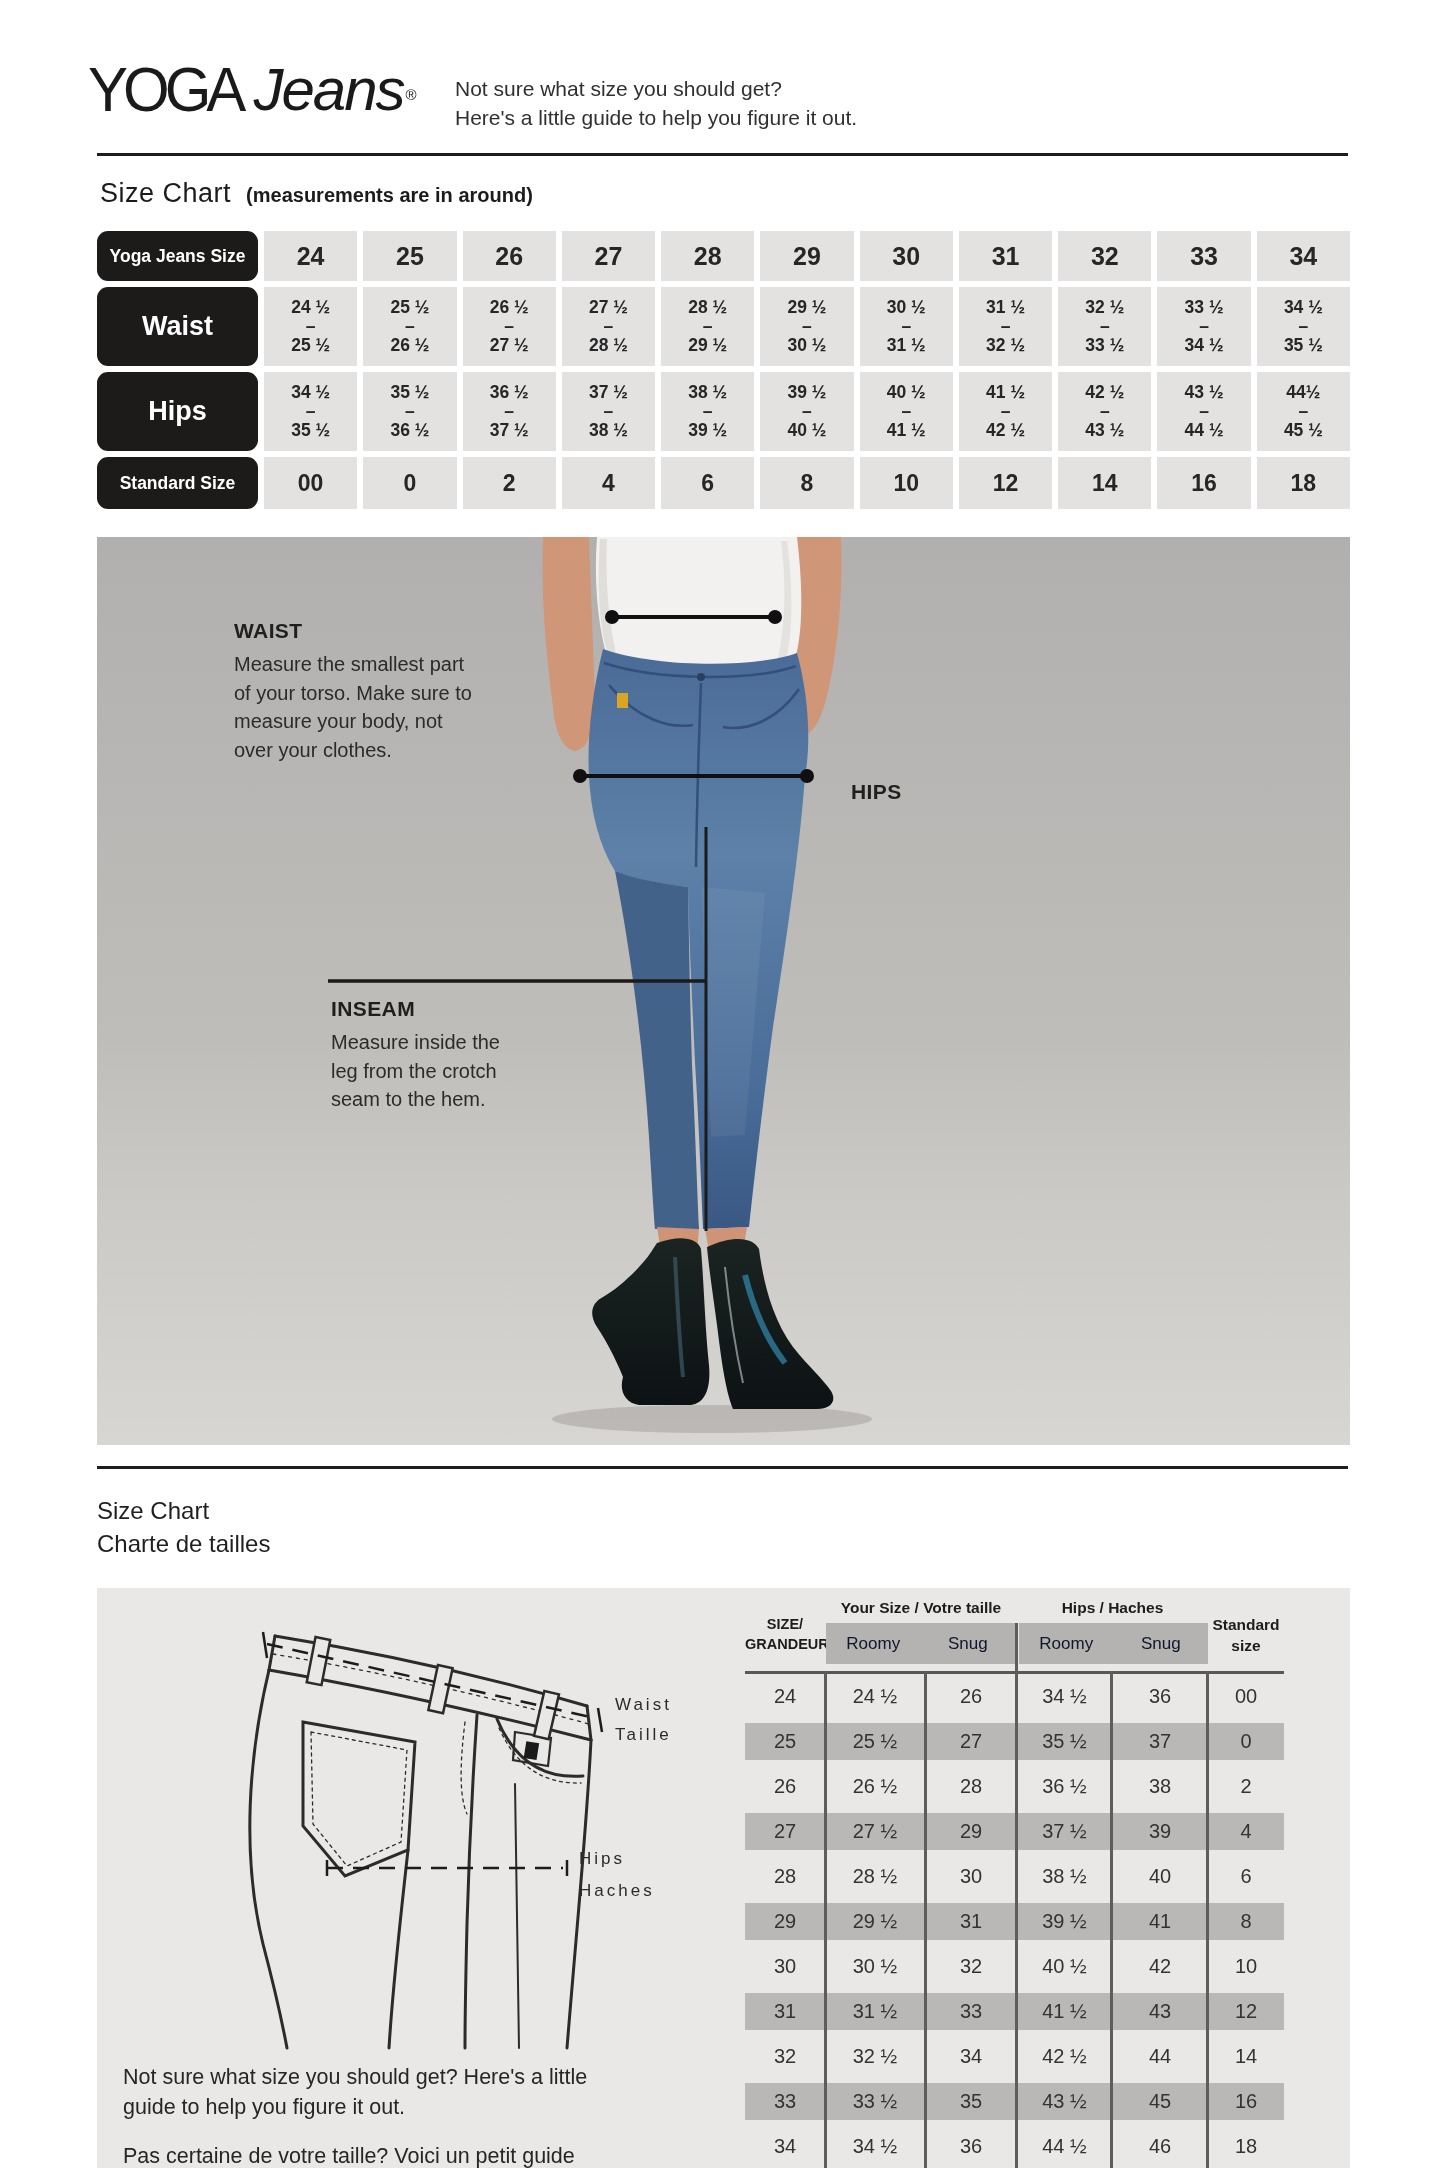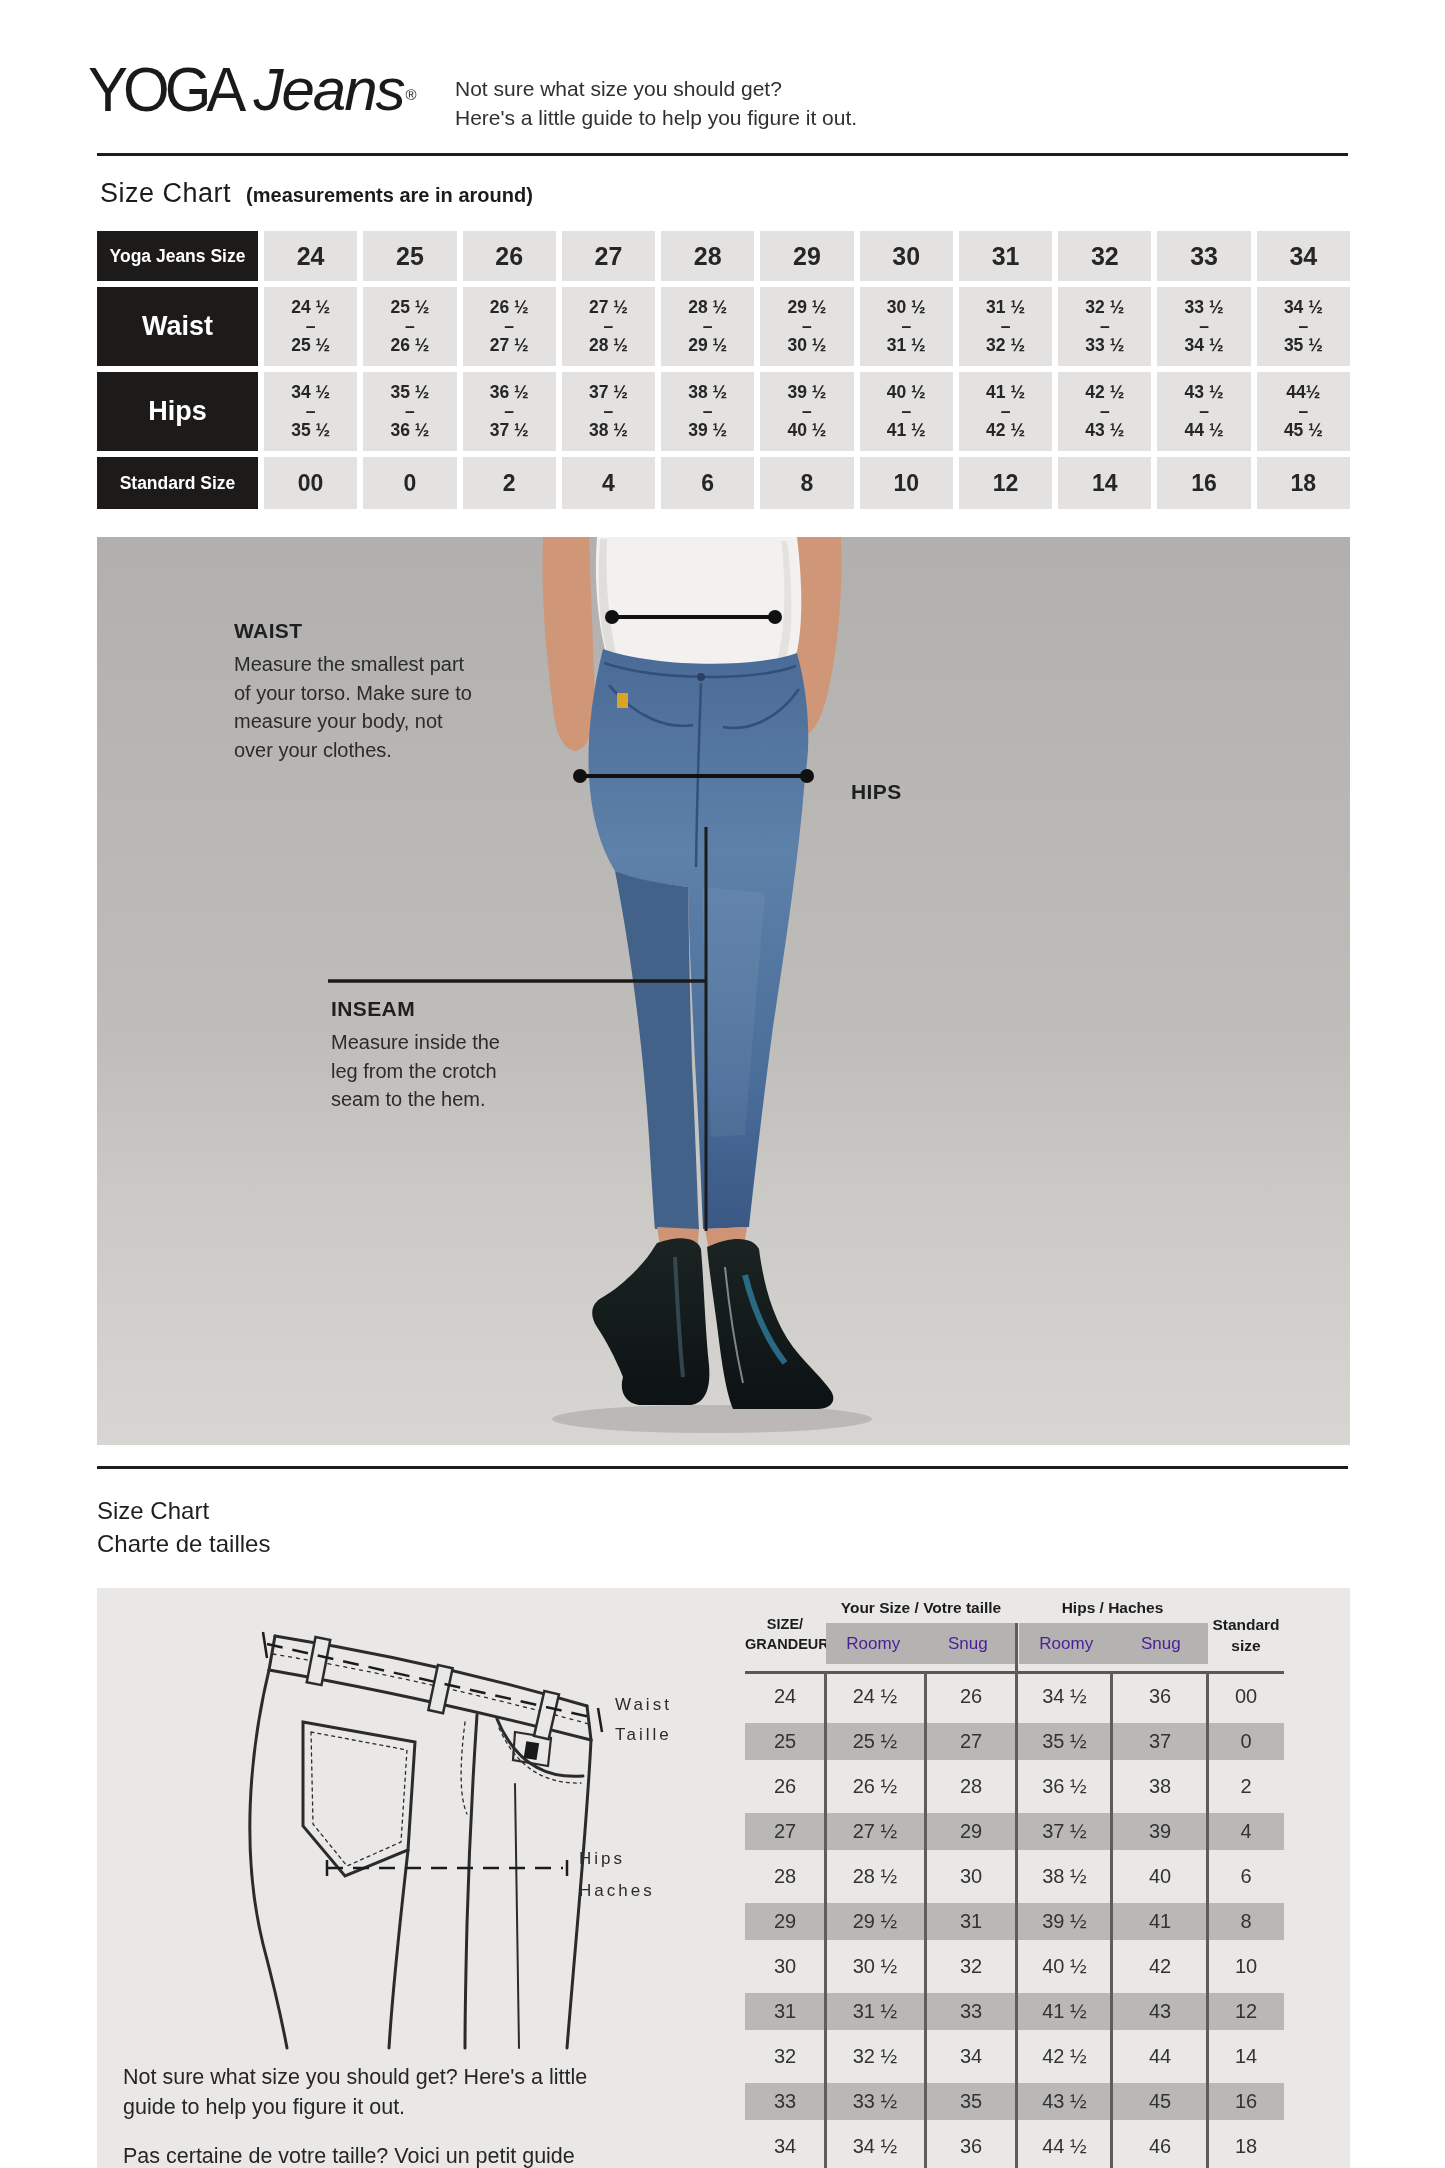--- a/index.html
+++ b/index.html
@@ -14,21 +14,21 @@
   .rule{position:absolute;left:97px;width:1251px;height:3px;background:#1d1d1d;}
   .rule1{top:153px;} .rule2{top:1466px;}
   
   .sc-head{position:absolute;left:100px;top:178px;display:flex;align-items:baseline;gap:15px;color:#1b1b1b;}
   .sc-title{font-size:27px;letter-spacing:.5px;}
   .sc-sub{font-size:20px;font-weight:bold;}
   
   .t1{position:absolute;left:97px;top:231px;width:1253px;display:grid;
       grid-template-columns:161px repeat(11,1fr);grid-template-rows:50px 79px 79px 52px;gap:6px;}
   .t1 .hcell{background:#1d1b1a;color:#fff;display:flex;align-items:center;justify-content:center;
-      font-weight:bold;text-align:center;}
+      font-weight:bold;text-align:center;border-radius:11px;}
   .lbl-sm{font-size:17.5px;} .lbl-lg{font-size:27px;}
   .t1 .vcell{background:#e3e2e1;color:#262626;display:flex;align-items:center;justify-content:center;
       font-weight:bold;text-align:center;}
   .size-num{font-size:25px;} .std-num{font-size:23px;}
   .range{font-size:17.5px;line-height:19px;white-space:pre-line;}
   
   .photo{position:absolute;left:97px;top:537px;width:1253px;height:908px;overflow:hidden;}
   .photo svg{position:absolute;left:0;top:0;}
   .ann{position:absolute;color:#1f1f1f;}
   .ann-title{font-weight:bold;font-size:21px;letter-spacing:.4px;}
@@ -39,21 +39,21 @@
   .panel{position:absolute;left:97px;top:1588px;width:1253px;height:580px;background:#e9e8e7;overflow:hidden;}
   .diagram{position:absolute;left:118px;top:26px;width:510px;height:440px;}
   .diag-label{font-size:17px;letter-spacing:3px;fill:#2b2b2b;font-family:"Liberation Sans",sans-serif;}
   
   .btable{position:absolute;left:648px;top:6px;width:539px;height:575px;}
   .bth{position:absolute;left:0;top:0;width:539px;height:80px;color:#1c1c1c;}
   .bgroup{position:absolute;top:5px;text-align:center;font-weight:bold;font-size:15.5px;}
   .bg1{left:80px;width:192px;} .bg2{left:272px;width:191px;}
   .strip{position:absolute;top:29px;height:41px;background:#b4b3b2;display:flex;}
   .s1{left:81px;width:189px;} .s2{left:274px;width:189px;}
-  .strip span{flex:1;display:flex;align-items:center;justify-content:center;color:#4c1d95;font-size:17px;}
+  .strip span{flex:1;display:flex;align-items:center;justify-content:center;color:#0f172a;font-size:17px;}
   .sizehdr{position:absolute;left:0;top:20px;width:80px;text-align:center;font-weight:bold;
            font-size:14.5px;line-height:20px;white-space:pre-line;}
   .stdhdr{position:absolute;left:463px;top:20px;width:76px;text-align:center;font-weight:bold;
            font-size:15.5px;line-height:21px;white-space:pre-line;}
   .bth-rule{position:absolute;left:0;top:77px;width:539px;height:3px;background:#585858;}
   .btb{position:absolute;left:0;top:80px;width:539px;}
   .brow{display:grid;grid-template-columns:80px 100px 92px 95px 96px 76px;height:45px;
         align-items:center;text-align:center;font-size:20px;color:#333;}
   .brow:nth-child(even){background-image:linear-gradient(#b9b8b7,#b9b8b7);
         background-size:100% 37px;background-position:center;background-repeat:no-repeat;}

